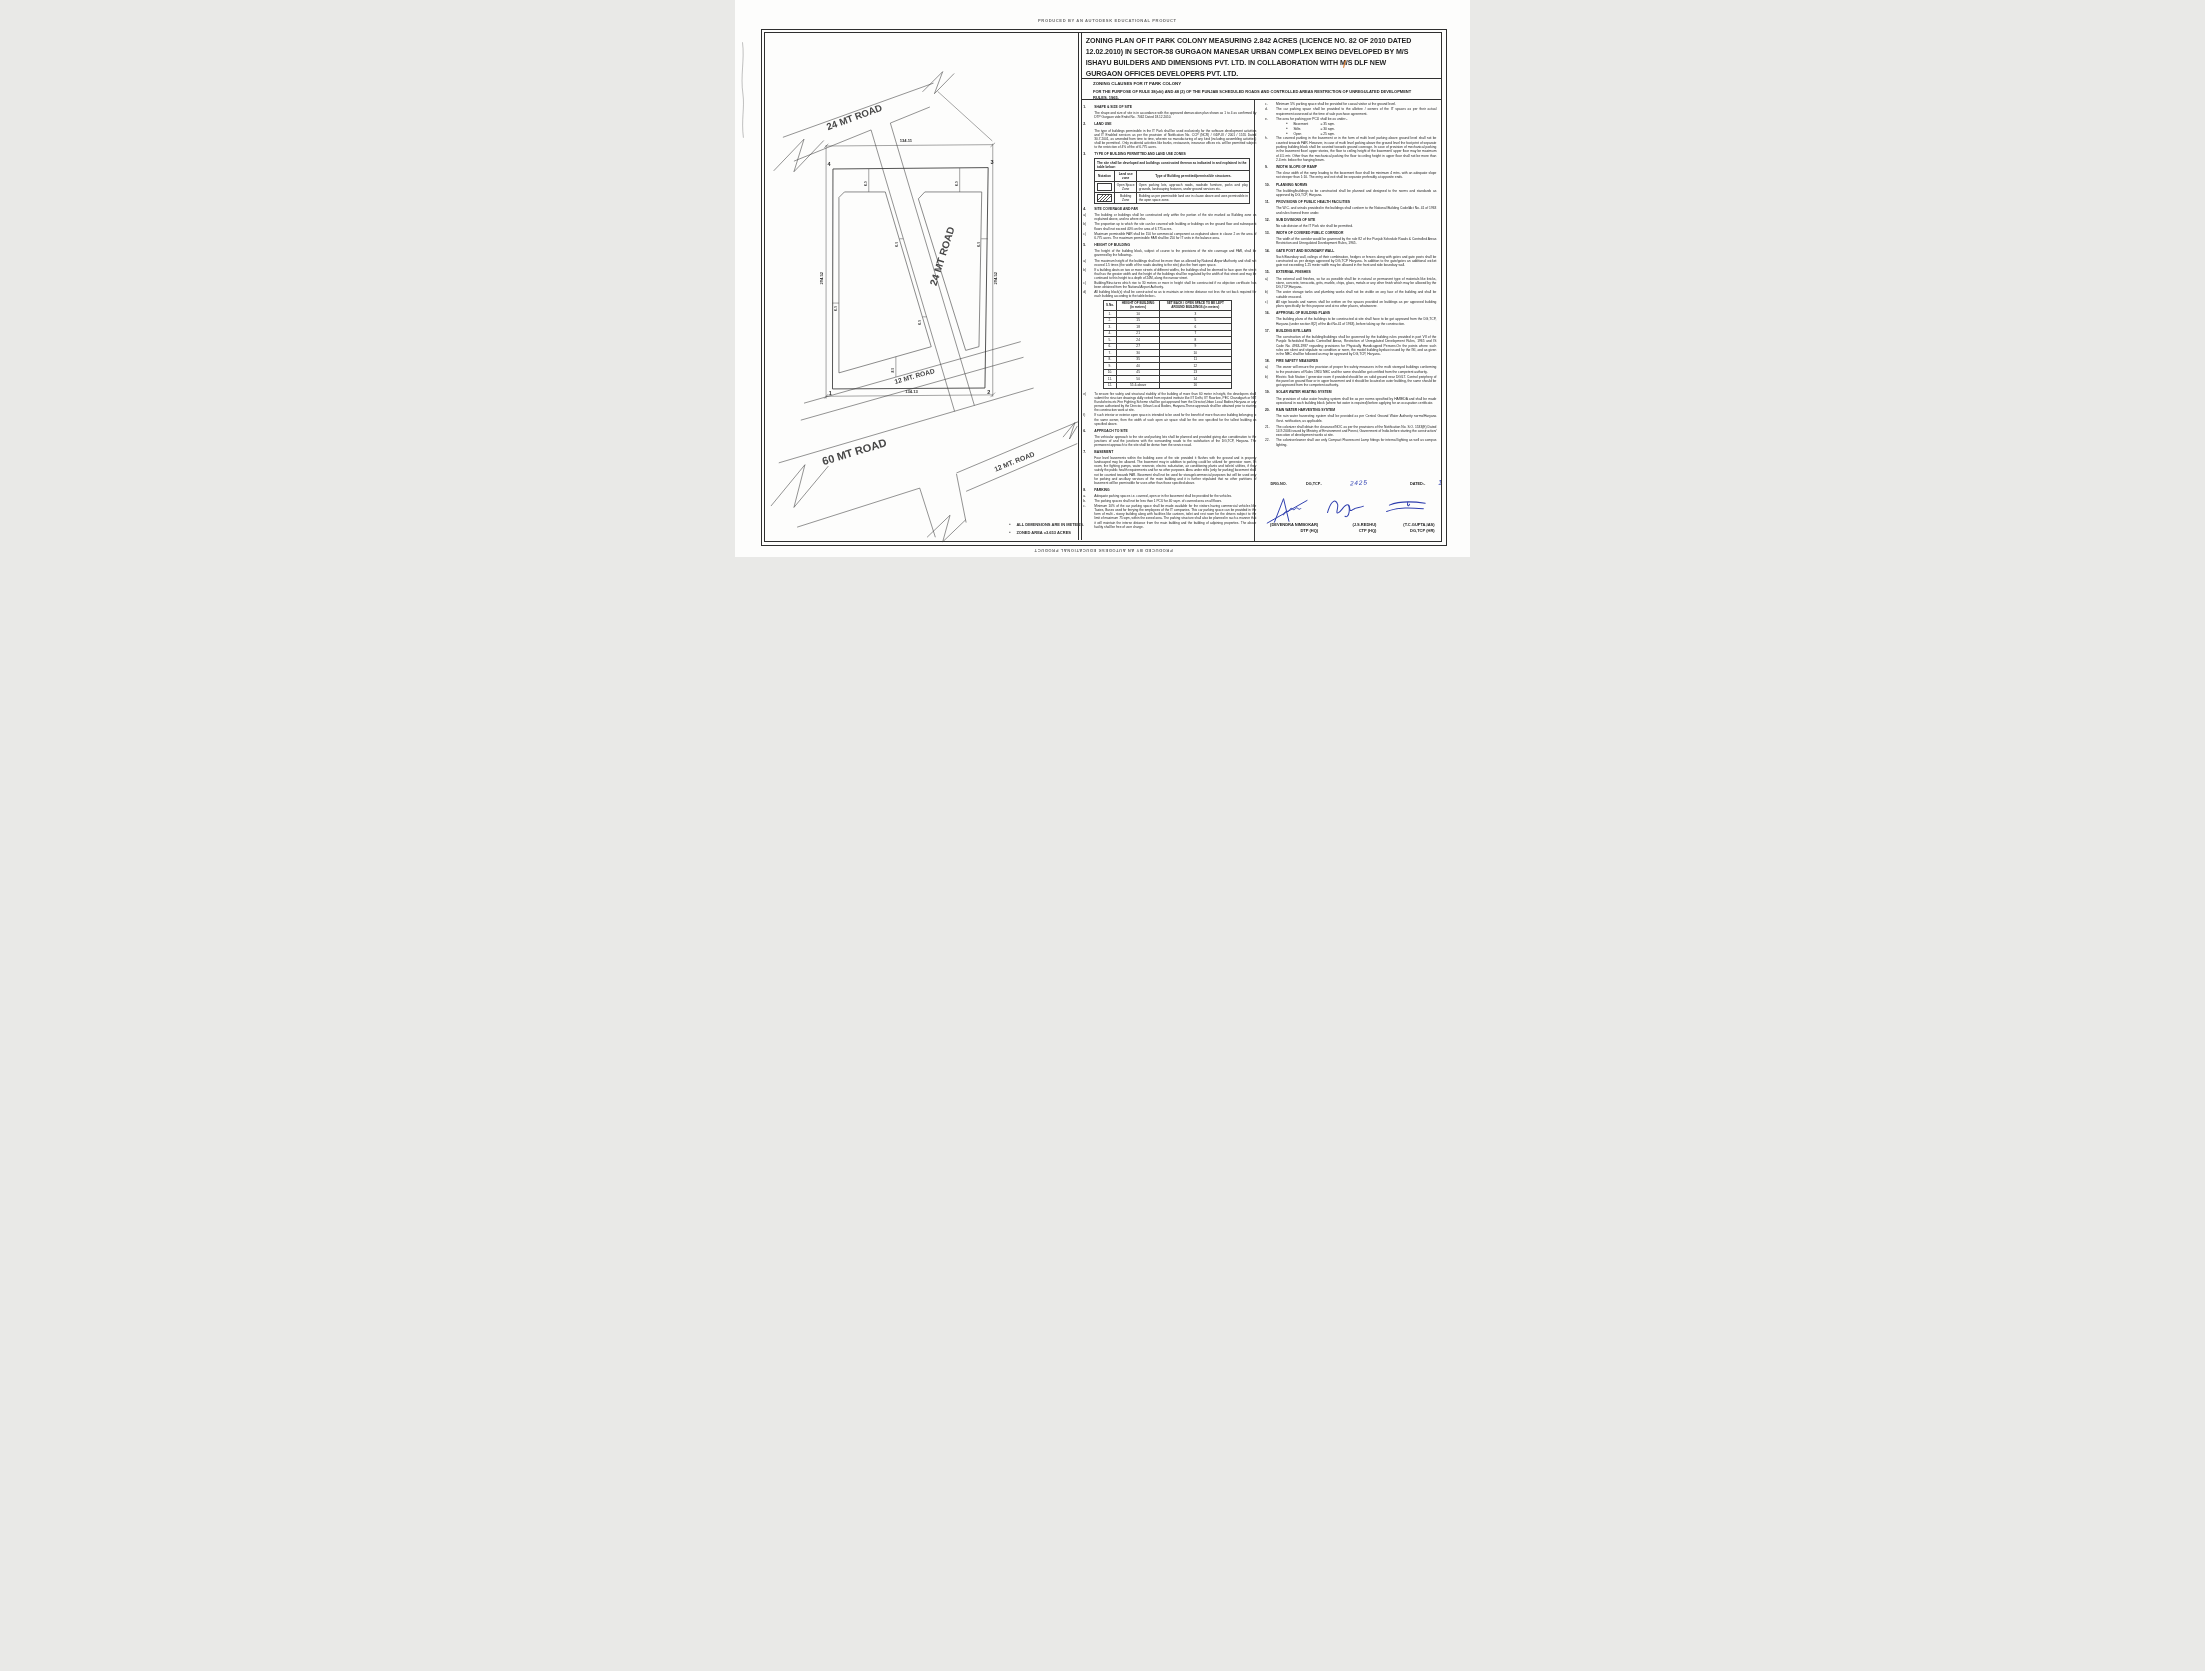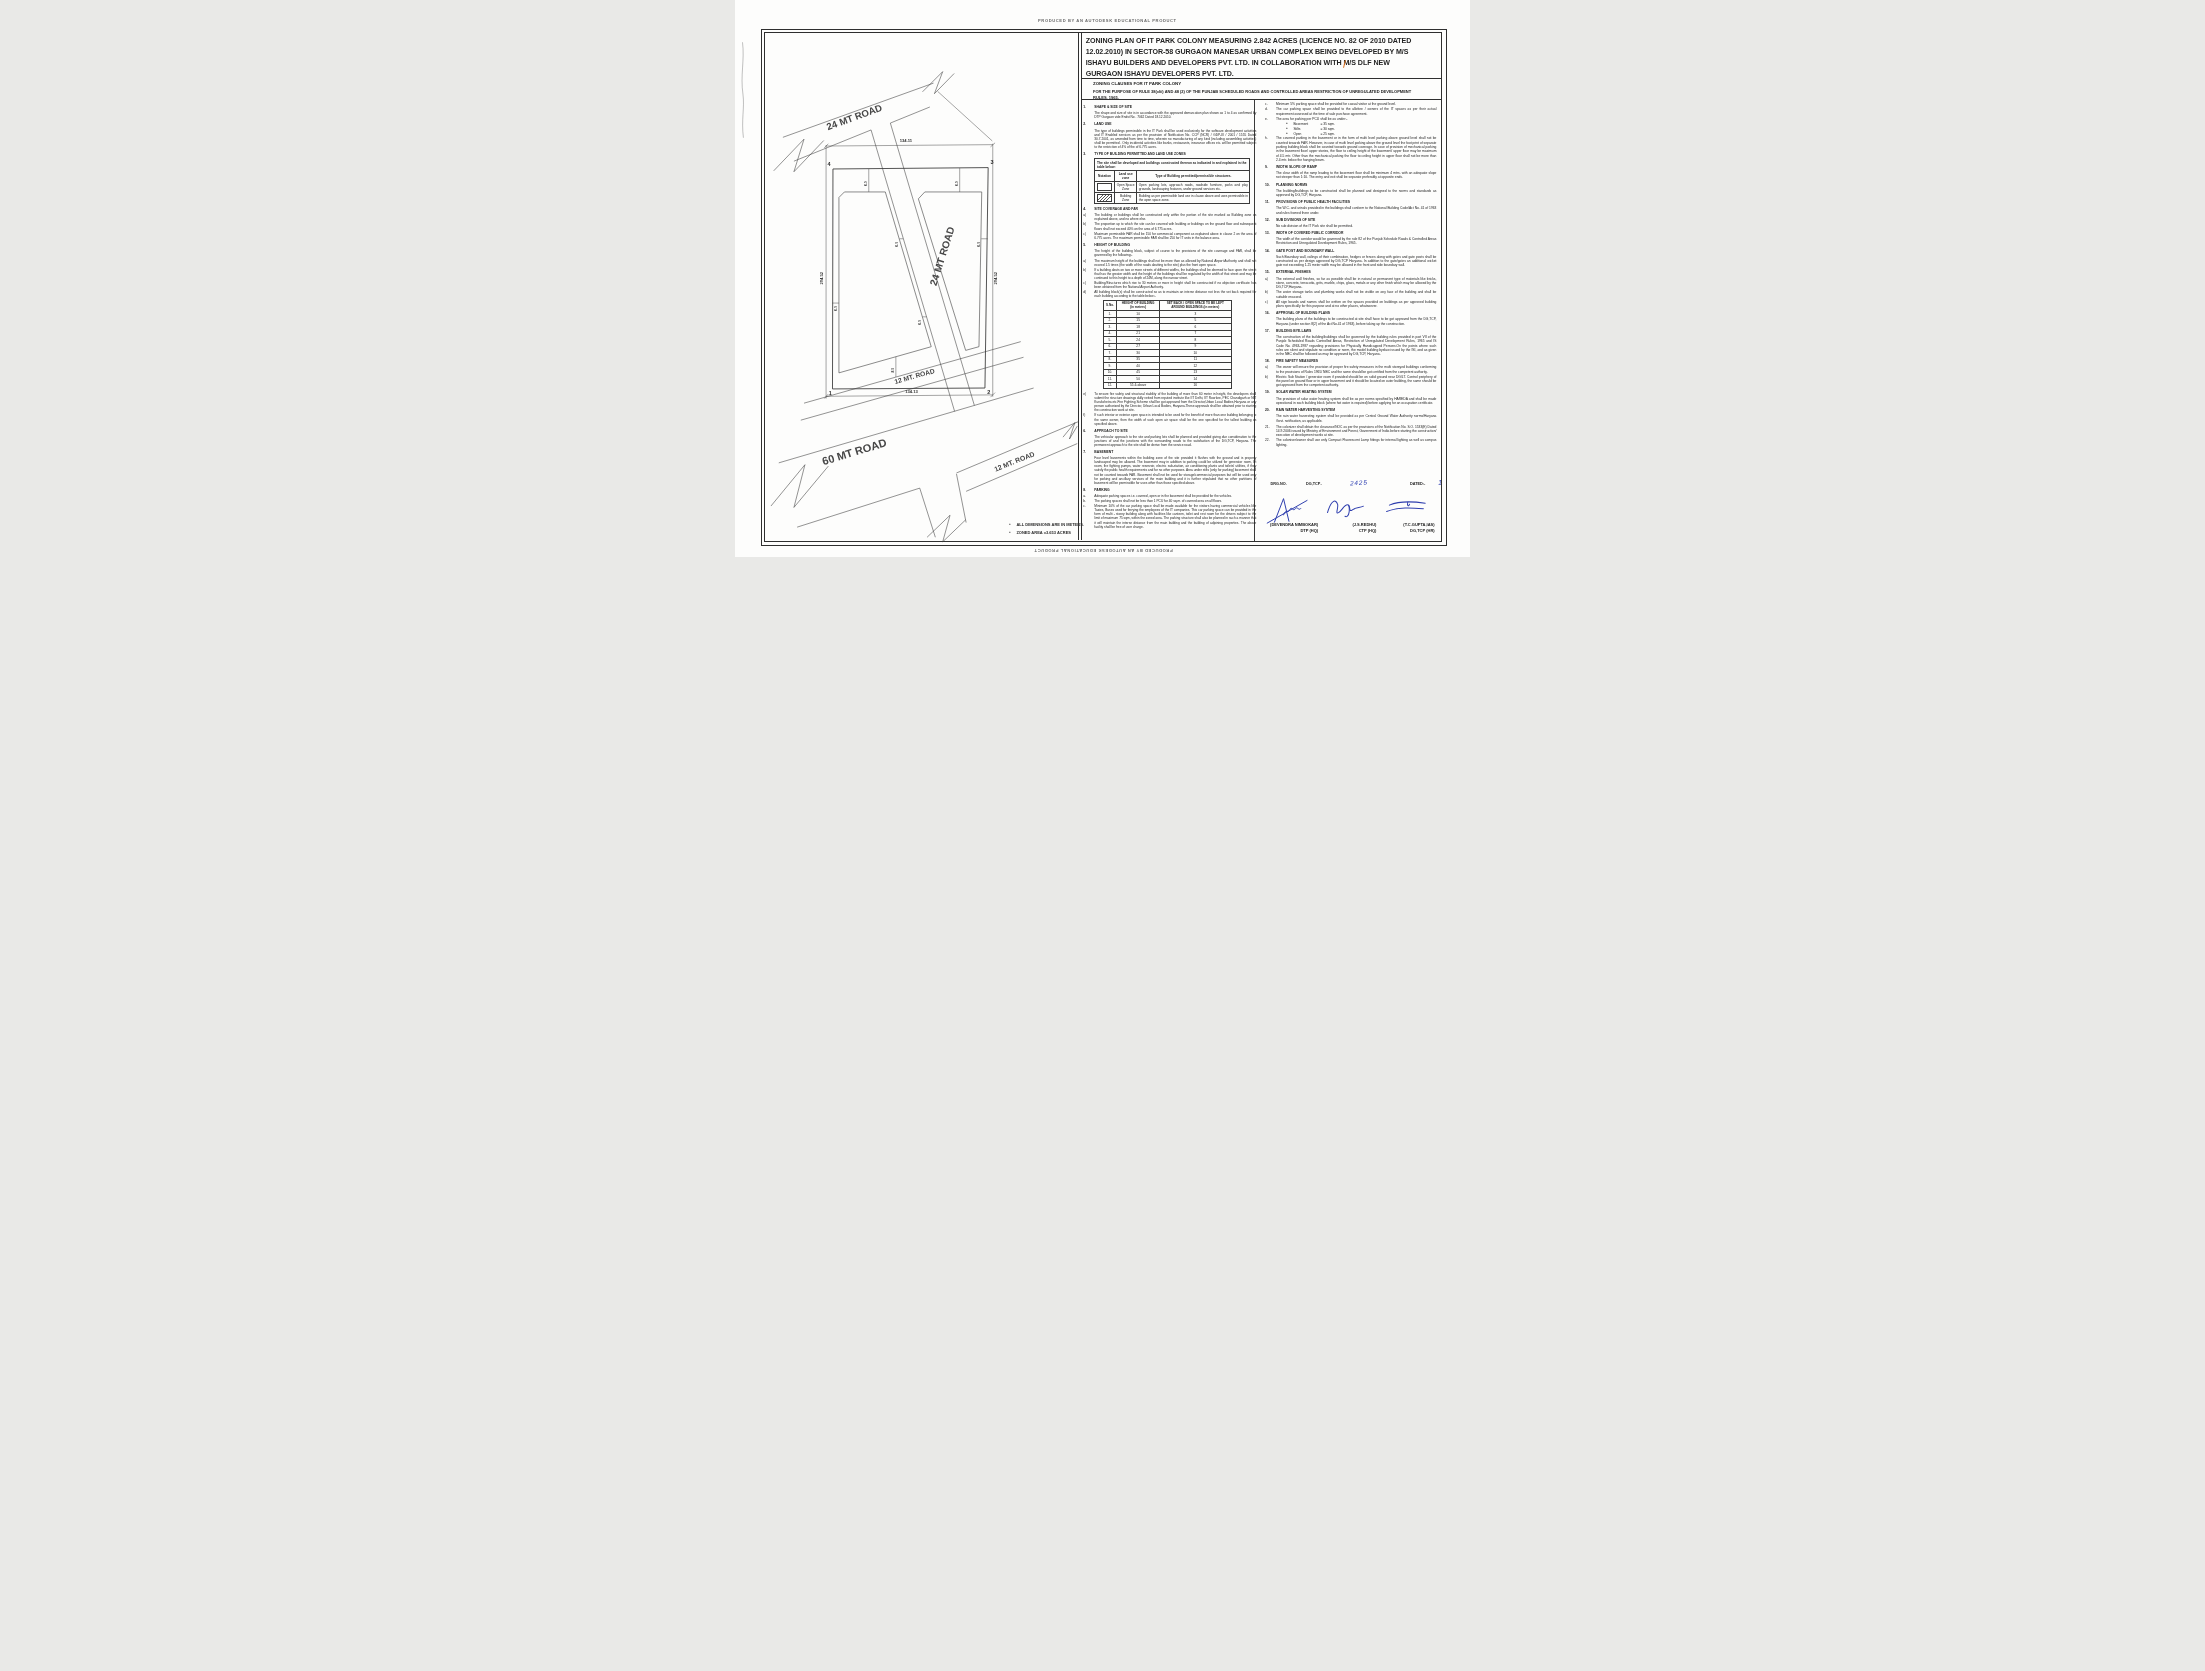--- a/index.html
+++ b/index.html
@@ -173,22 +173,22 @@
       </div>
       <div class="note-line">
         <span class="ndot" style="font-size: 2.8px;">●</span>
         <span>ZONED AREA =3.653 ACRES</span>
       </div>
     </div>
 
   <div id="title-block">
       <div class="title-line">ZONING PLAN OF IT PARK COLONY  MEASURING 2.842 ACRES (LICENCE NO. 82 OF 2010 DATED</div>
       <div class="title-line">12.02.2010)  IN SECTOR-58 GURGAON MANESAR URBAN COMPLEX BEING DEVELOPED BY M/S</div>
-      <div class="title-line">ISHAYU BUILDERS AND DEVELOPERS PVT. LTD. IN COLLABORATION WITH M/S DLF NEW</div>
-      <div class="title-line">GURGAON ISHAYU DEVELOPERS PVT. LTD.</div>
+      <div class="title-line">ISHAYU BUILDERS AND DIMENSIONS PVT. LTD. IN COLLABORATION WITH M/S DLF NEW</div>
+      <div class="title-line">GURGAON OFFICES DEVELOPERS PVT. LTD.</div>
     </div>
   <div id="pen-mark"></div>
   <div id="title-rule"></div>
   <div id="subtitle-block">
     <p id="subtitle1">ZONING CLAUSES FOR IT PARK COLONY</p>
     <p id="subtitle2">FOR THE PURPOSE OF RULE 38(xlii) AND 48 (2) OF THE PUNJAB SCHEDULED ROADS AND  CONTROLLED AREAS RESTRICTION OF UNREGULATED DEVELOPMENT RULES, 1965.</p>
   </div>
   <div id="subtitle-rule"></div>
 
   <div id="columns">

